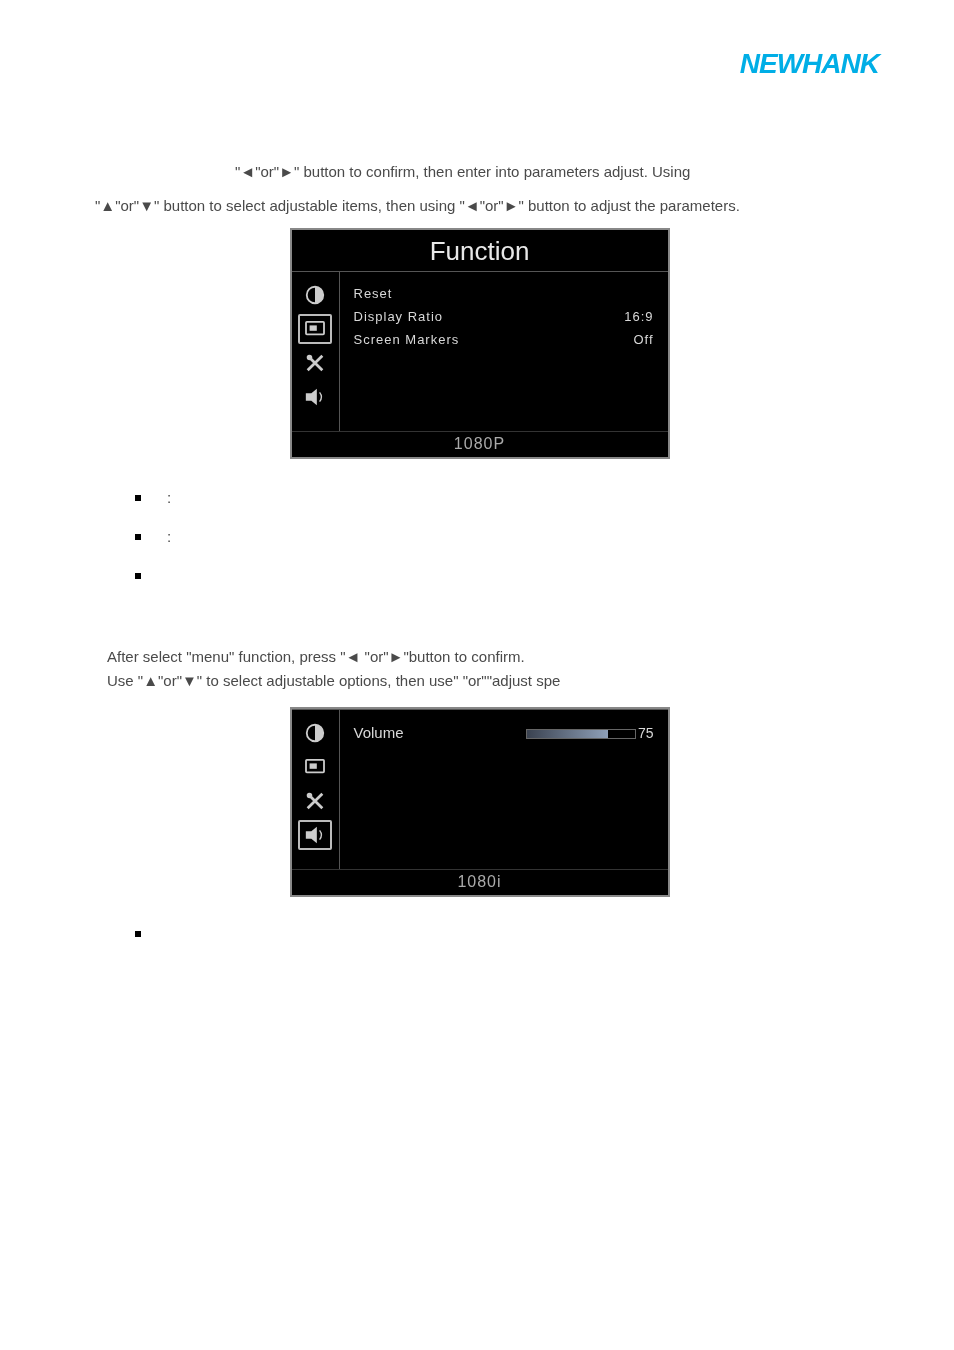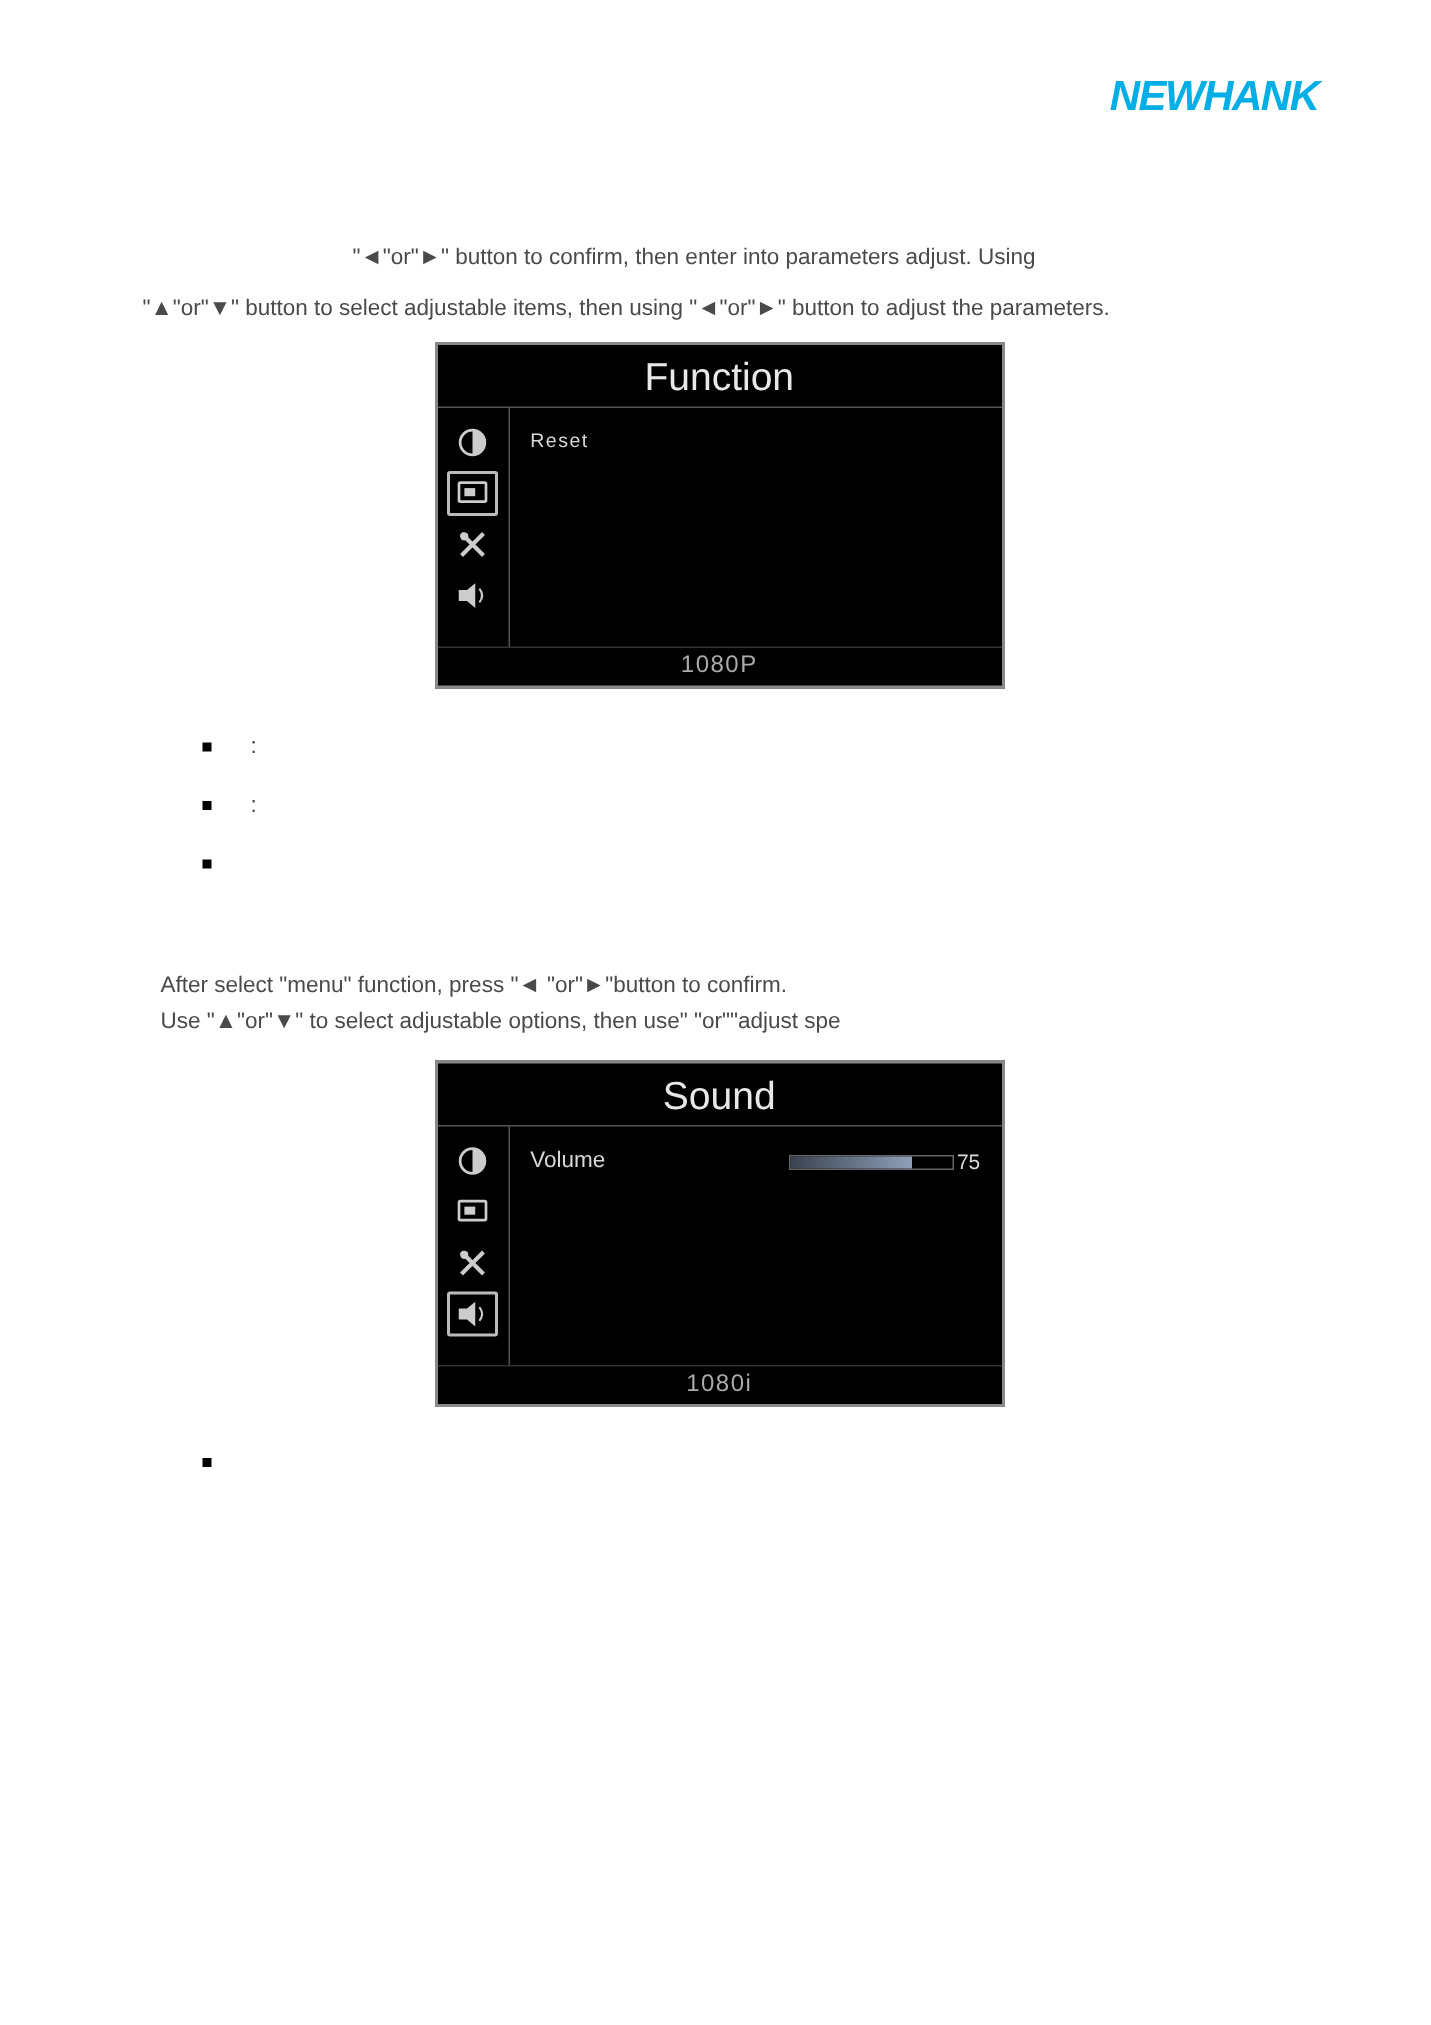--- a/index.html
+++ b/index.html
@@ -200,20 +200,28 @@
                 <path d="M2 6 L8 6 L14 1 L14 19 L8 14 L2 14 Z" fill="#ccc"></path>
                 <path d="M17 5 Q21 10 17 15" stroke="#ccc" fill="none" stroke-width="1.5"></path>
               </svg>
           </div>
         </div>
         <div class="osd-items">
           <div class="osd-row">
             <span class="osd-row-label">Reset</span>
             <span class="osd-row-value"></span>
           </div>
+          <div class="osd-row">
+            <span class="osd-row-label">Display Ratio</span>
+            <span class="osd-row-value">16:9</span>
+          </div>
+          <div class="osd-row">
+            <span class="osd-row-label">Screen Markers</span>
+            <span class="osd-row-value">Off</span>
+          </div>
         </div>
       </div>
       <div class="osd-footer">1080P</div>
     </div>
 
     <div class="bullets">
       <div class="bullet-row">
         <span class="blk"></span>
         <span class="bullet-text">:</span>
       </div>
@@ -226,21 +234,20 @@
         <span class="bullet-text"></span>
       </div>
     </div>
 
     <div class="section-gap"></div>
 
     <p class="para2">After select "menu" function, press "◄ "or"►"button to confirm.</p>
     <p class="para2">Use "▲"or"▼" to select adjustable options, then use" "or""adjust spe</p>
 
     <div class="osd" style="margin-top:14px;">
-      <div class="osd-title">Sound</div>
       <div class="osd-body">
         <div class="osd-icons">
           <div class="osd-icon">
             <svg width="22" height="22" viewBox="0 0 24 24">
                 <circle cx="12" cy="12" r="9" fill="none" stroke="#ccc" stroke-width="2"></circle>
                 <path d="M12 3 A9 9 0 0 1 12 21 Z" fill="#ccc"></path>
               </svg>
           </div>
           <div class="osd-icon">
             <svg width="22" height="18" viewBox="0 0 24 20">

